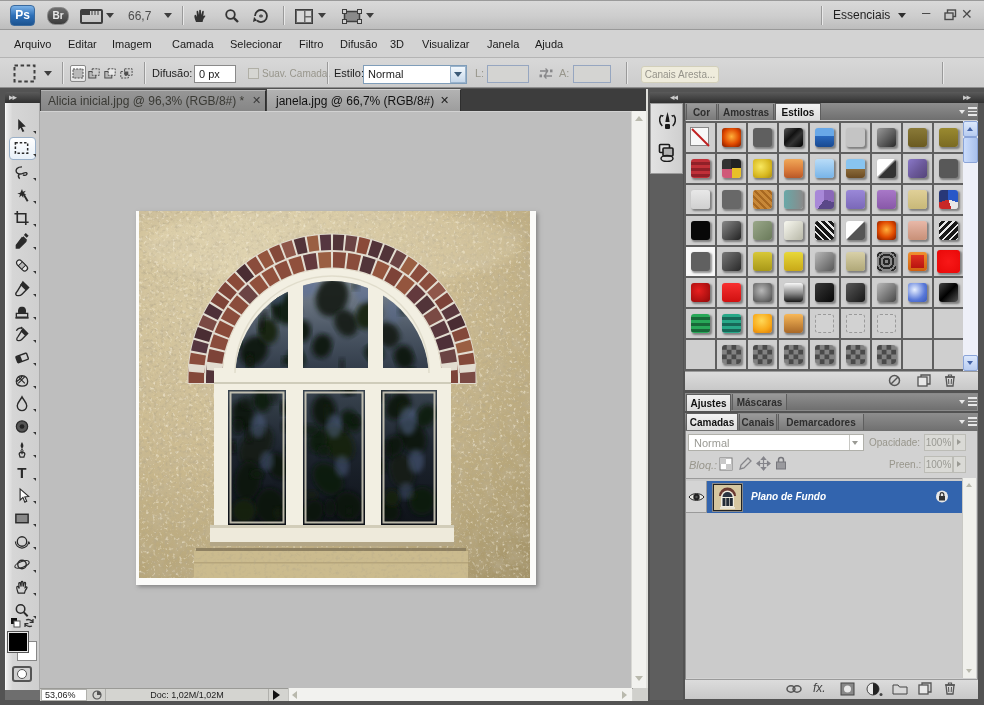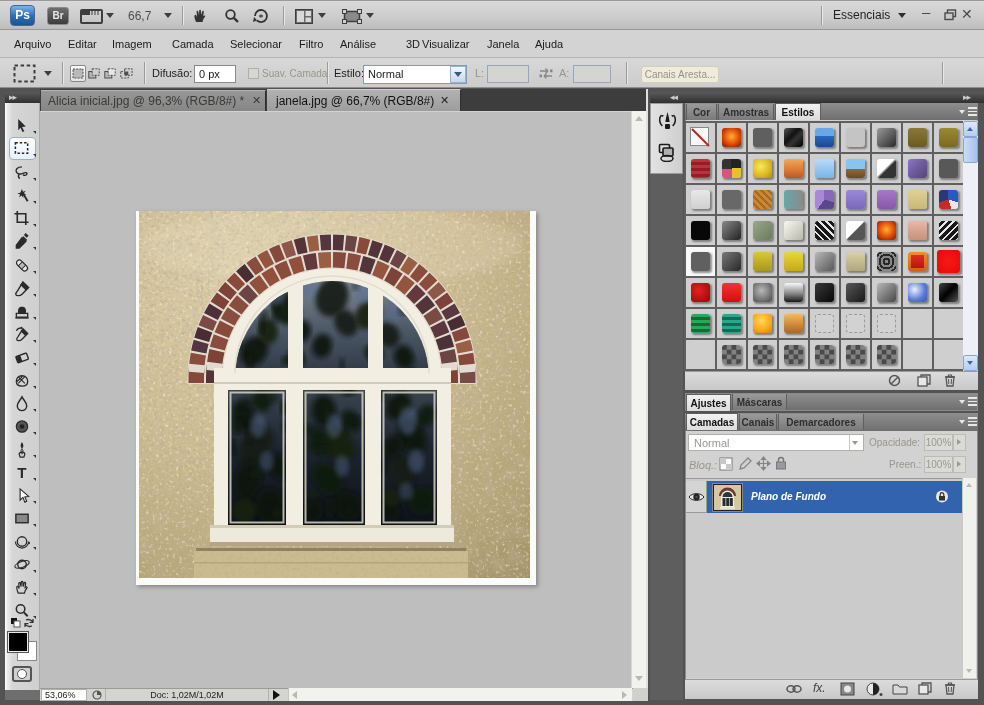--- a/index.html
+++ b/index.html
@@ -4,21 +4,21 @@
 body{width:984px;height:705px;overflow:hidden;position:relative;background:#535353;}
 .abs{position:absolute;}
 .lbl{position:absolute;font-size:11px;color:#1c1c1c;white-space:nowrap;}
 .glbl{position:absolute;font-size:11px;color:#98968c;white-space:nowrap;}
 .sep{position:absolute;width:1px;background:#9a9a9a;box-shadow:1px 0 0 #e8e8e8;}
 .tabtxt{font-size:10px;white-space:nowrap;}
 </style></head><body>
 
 <div class="abs" style="left:0;top:0;width:984px;height:30px;background:linear-gradient(#d9d9d9,#cdcdcd 55%,#bdbdbd);border-top:1px solid #9a9a9a;border-bottom:1px solid #999;"></div>
 <div class="abs" style="left:10px;top:5px;width:25px;height:21px;border-radius:4px;background:linear-gradient(#7db3e8,#2e70b8 50%,#1c5390);border:1px solid #3a6a9e;color:#fff;font-size:12px;font-weight:bold;text-align:center;line-height:19px;">Ps</div>
-<div class="abs" style="left:47px;top:7px;width:22px;height:18px;border-radius:3px;background:linear-gradient(#6e6e6e,#3c3c3c);border:1px solid #8a8a8a;color:#e8e8e8;font-size:10px;font-weight:bold;text-align:center;line-height:16px;">Br</div>
+<div class="abs" style="left:47px;top:7px;width:22px;height:18px;border-radius:8px;background:linear-gradient(#6e6e6e,#3c3c3c);border:1px solid #8a8a8a;color:#e8e8e8;font-size:10px;font-weight:bold;text-align:center;line-height:16px;">Br</div>
 <svg class="abs" style="left:80px;top:9px;" width="24" height="16" viewBox="0 0 24 16">
 <rect x="1" y="1" width="21" height="13" rx="1" fill="none" stroke="#3e3e3e" stroke-width="2"></rect>
 <rect x="2" y="2" width="8" height="4" fill="#3e3e3e"></rect>
     <line x1="12" y1="2" x2="12" y2="6" stroke="#3e3e3e"></line>
     <line x1="15" y1="2" x2="15" y2="6" stroke="#3e3e3e"></line>
     <line x1="18" y1="2" x2="18" y2="6" stroke="#3e3e3e"></line>
   </svg>
 <div class="abs" style="left:106px;top:13px;width:0;height:0;border-left:4px solid transparent;border-right:4px solid transparent;border-top:5px solid #3e3e3e;"></div>
 <div class="abs" style="left:128px;top:9px;font-size:12px;color:#4e4e4e;">66,7</div>
 <div class="abs" style="left:164px;top:13px;width:0;height:0;border-left:4px solid transparent;border-right:4px solid transparent;border-top:5px solid #3e3e3e;"></div>
@@ -60,22 +60,22 @@
     <rect x="1" y="4" width="8" height="6.5" fill="#c9c9c9" stroke="#4a4a4a" stroke-width="1.4"></rect>
   </svg>
 <div class="abs" style="left:961px;top:6px;font-size:14px;color:#4a4a4a;">✕</div>
 <div class="abs" style="left:0;top:30px;width:984px;height:28px;background:#d3d3d3;border-bottom:1px solid #b4b4b4;"></div>
 <div class="abs" style="left:14px;top:38px;font-size:11px;color:#1a1a1a;">Arquivo</div>
 <div class="abs" style="left:68px;top:38px;font-size:11px;color:#1a1a1a;">Editar</div>
 <div class="abs" style="left:112px;top:38px;font-size:11px;color:#1a1a1a;">Imagem</div>
 <div class="abs" style="left:172px;top:38px;font-size:11px;color:#1a1a1a;">Camada</div>
 <div class="abs" style="left:230px;top:38px;font-size:11px;color:#1a1a1a;">Selecionar</div>
 <div class="abs" style="left:299px;top:38px;font-size:11px;color:#1a1a1a;">Filtro</div>
-<div class="abs" style="left:340px;top:38px;font-size:11px;color:#1a1a1a;">Análise</div>
-<div class="abs" style="left:406px;top:38px;font-size:11px;color:#1a1a1a;">3D</div>
+<div class="abs" style="left:340px;top:38px;font-size:11px;color:#1a1a1a;">Difusão</div>
+<div class="abs" style="left:390px;top:38px;font-size:11px;color:#1a1a1a;">3D</div>
 <div class="abs" style="left:422px;top:38px;font-size:11px;color:#1a1a1a;">Visualizar</div>
 <div class="abs" style="left:487px;top:38px;font-size:11px;color:#1a1a1a;">Janela</div>
 <div class="abs" style="left:535px;top:38px;font-size:11px;color:#1a1a1a;">Ajuda</div>
 <div class="abs" style="left:0;top:58px;width:984px;height:30px;background:linear-gradient(#d8d8d8,#cccccc);border-bottom:1px solid #8e8e8e;"></div>
 <svg class="abs" style="left:13px;top:64px" width="23" height="19" viewBox="0 0 23 19">
     <rect x="1.5" y="1.5" width="20" height="16" fill="none" stroke="#3e3e3e" stroke-width="2" stroke-dasharray="3.5 2.6"></rect>
   </svg>
 <div class="abs" style="left:44px;top:71px;width:0;height:0;border-left:4px solid transparent;border-right:4px solid transparent;border-top:5px solid #3e3e3e;"></div>
 <div class="sep" style="left:62px;top:62px;height:22px;"></div>
 <div class="abs" style="left:70px;top:65px;width:16px;height:17px;background:linear-gradient(#fdfdfd,#e2e2e2);border:1px solid #888;border-radius:2px;"></div>

